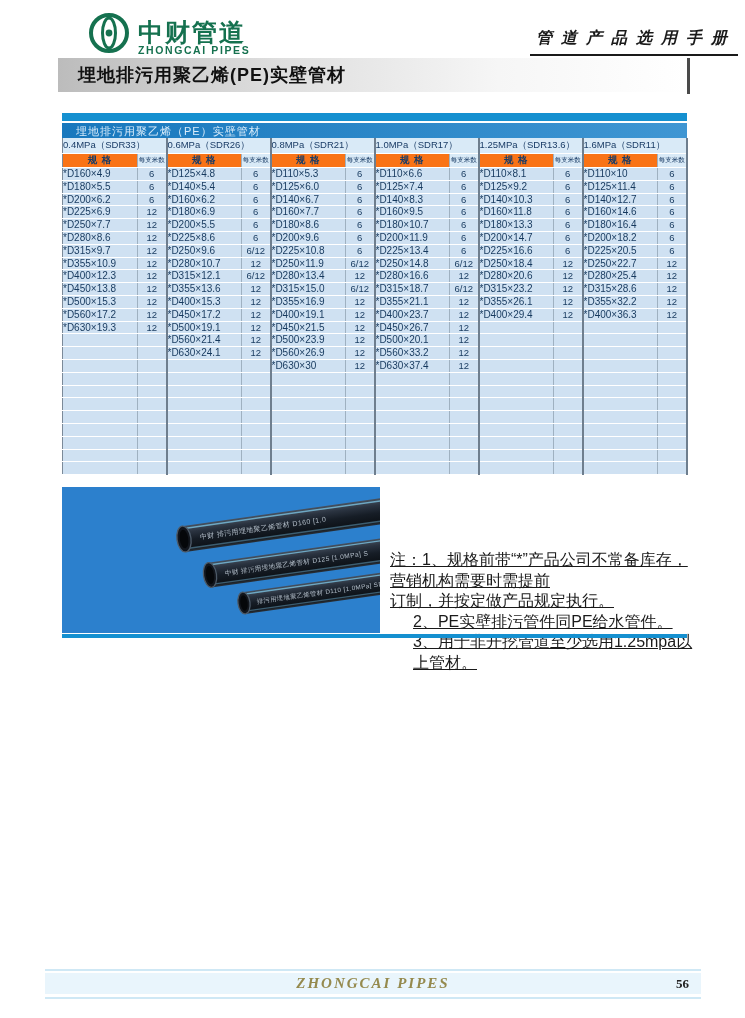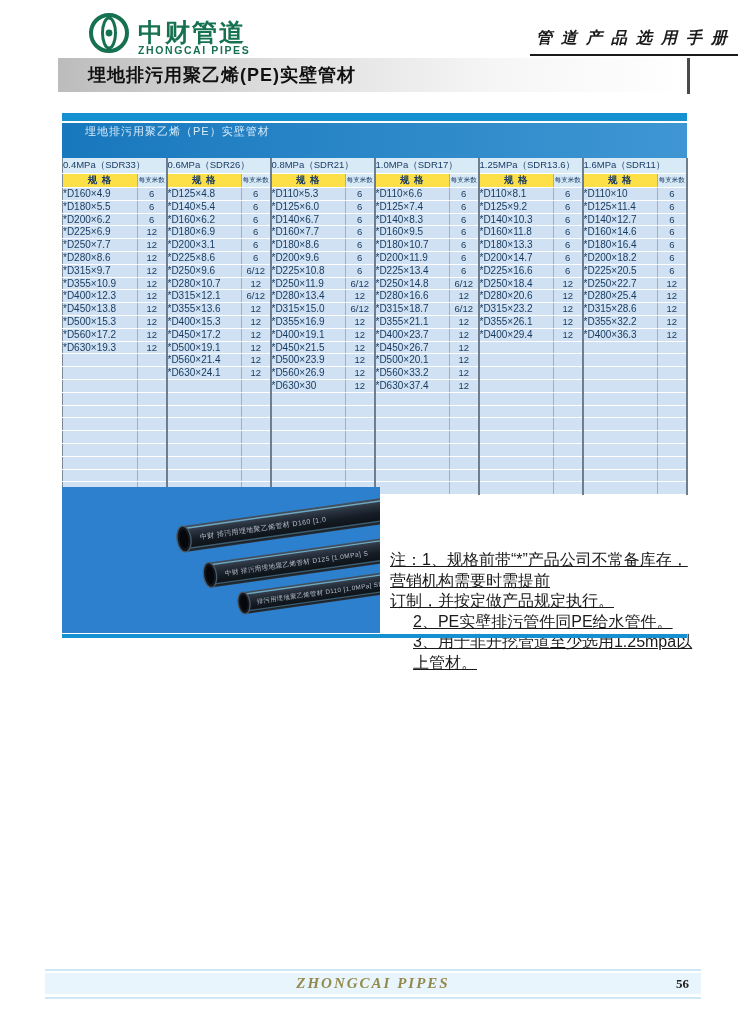--- a/index.html
+++ b/index.html
@@ -10,35 +10,35 @@
   .logo-block{position:absolute;left:86px;top:10px;display:flex;align-items:flex-end;}
   .logo-text{margin-left:6px;}
   .brand-cn{font-size:25px;font-weight:bold;color:#15714f;letter-spacing:2px;line-height:26px;}
   .brand-en{font-size:10.5px;font-weight:bold;color:#15714f;letter-spacing:1.6px;line-height:11px;}
   .handbook{position:absolute;top:28px;right:7px;font-family:"Liberation Serif","DejaVu Serif",serif;
             font-style:italic;font-weight:bold;font-size:16px;color:#1a1a1a;letter-spacing:9px;
             border-bottom:2px solid #1a1a1a;padding:0 2px 5px 6px;}
 
   .title-bar{position:absolute;left:58px;top:58px;width:629px;height:34px;
              background:linear-gradient(to right,#bcbcbc 0%,#dedede 35%,#f6f6f6 70%,#ffffff 100%);}
-  .title-bar span{display:block;line-height:34px;padding-left:30px;font-size:18px;font-weight:bold;
+  .title-bar span{display:block;line-height:34px;padding-left:20px;font-size:18px;font-weight:bold;
                   color:#111;letter-spacing:1px;}
   .v-rule{position:absolute;left:687px;top:58px;width:3px;height:36px;background:#4a4a4a;}
   .blue-bar{position:absolute;left:62px;top:113px;width:625px;height:8px;background:#1590d0;}
 
   
   .spec-table-wrap{position:absolute;left:62px;top:123px;width:625px;}
-  .tbl-title{height:35px;line-height:17px;background:linear-gradient(to right,#1878bd,#3f96d3);
-             color:#d9ecfa;font-size:11px;padding-left:23px;letter-spacing:1px;}
+  .tbl-title{height:15px;line-height:17px;background:linear-gradient(to right,#1878bd,#3f96d3);
+             color:#d9ecfa;font-size:11px;padding-left:14px;letter-spacing:1px;}
   table.spec{border-collapse:collapse;table-layout:fixed;width:625px;
              border-left:1px solid #7b8a99;border-right:2px solid #6e7e8e;}
   table.spec th,table.spec td{overflow:hidden;white-space:nowrap;padding:0;}
   th.press{height:15px;background:#d9eaf7;color:#1a3c66;font-weight:normal;font-size:9.5px;
            text-align:left;border-right:2px solid #6e7e8e;border-bottom:1px solid #ffffff;}
-  td.sub-spec{height:11px;background:#fde047;color:#1a3c66;font-size:9.5px;font-weight:bold;
+  td.sub-spec{height:11px;background:#f97316;color:#1a3c66;font-size:9.5px;font-weight:bold;
               text-align:center;border-right:1px solid #9fb1c1;border-bottom:1px solid #ffffff;letter-spacing:1px;}
   td.sub-cnt{height:11px;background:#d9eaf7;color:#1a3c66;font-size:6.5px;text-align:center;
              border-right:2px solid #6e7e8e;border-bottom:1px solid #ffffff;}
   tbody td{height:11.8px;line-height:11.8px;background:#cfe1f2;color:#16395e;
            border-bottom:1.5px solid #ffffff;}
   td.spec{padding-left:5px;font-size:10px;border-right:1px solid #9fb1c1;}
   td.cnt{text-align:center;font-size:9.5px;border-right:2px solid #6e7e8e;}
 
   
   .photo-panel{position:absolute;left:62px;top:487px;width:318px;height:146px;overflow:hidden;}
@@ -173,21 +173,21 @@
             <td class="spec">*D160×9.5</td>
             <td class="cnt">6</td>
             <td class="spec">*D160×11.8</td>
             <td class="cnt">6</td>
             <td class="spec">*D160×14.6</td>
             <td class="cnt">6</td>
           </tr>
           <tr>
             <td class="spec">*D250×7.7</td>
             <td class="cnt">12</td>
-            <td class="spec">*D200×3.1</td>
+            <td class="spec">*D200×5.5</td>
             <td class="cnt">6</td>
             <td class="spec">*D180×8.6</td>
             <td class="cnt">6</td>
             <td class="spec">*D180×10.7</td>
             <td class="cnt">6</td>
             <td class="spec">*D180×13.3</td>
             <td class="cnt">6</td>
             <td class="spec">*D180×16.4</td>
             <td class="cnt">6</td>
           </tr>

